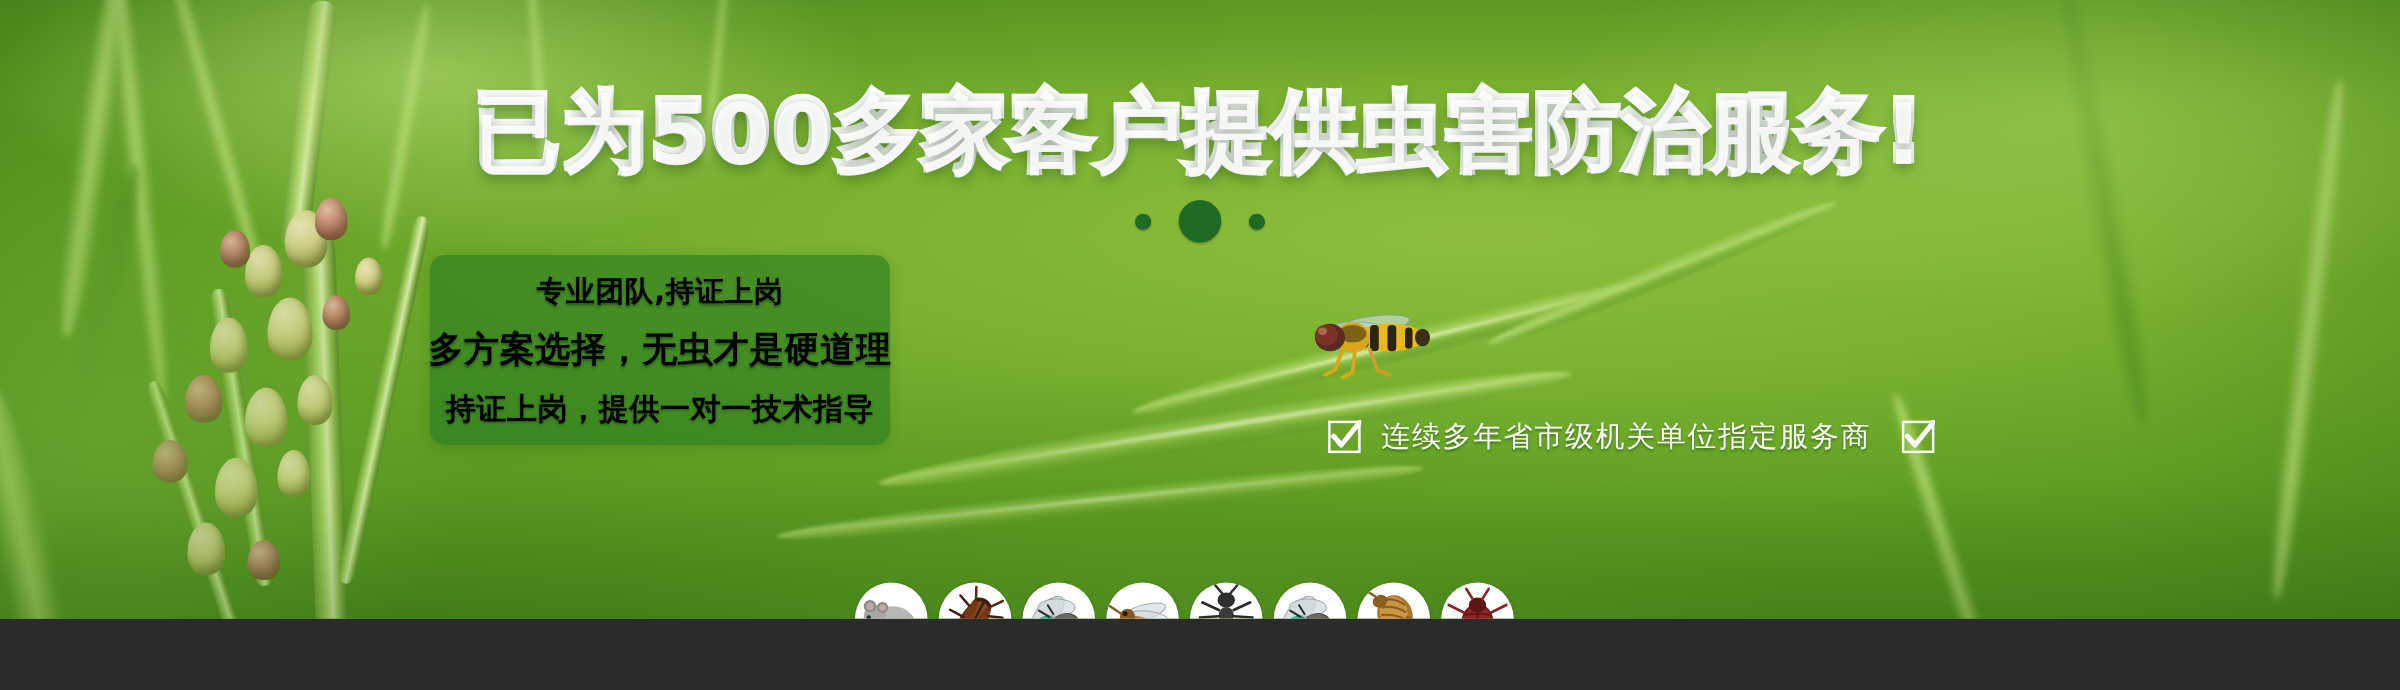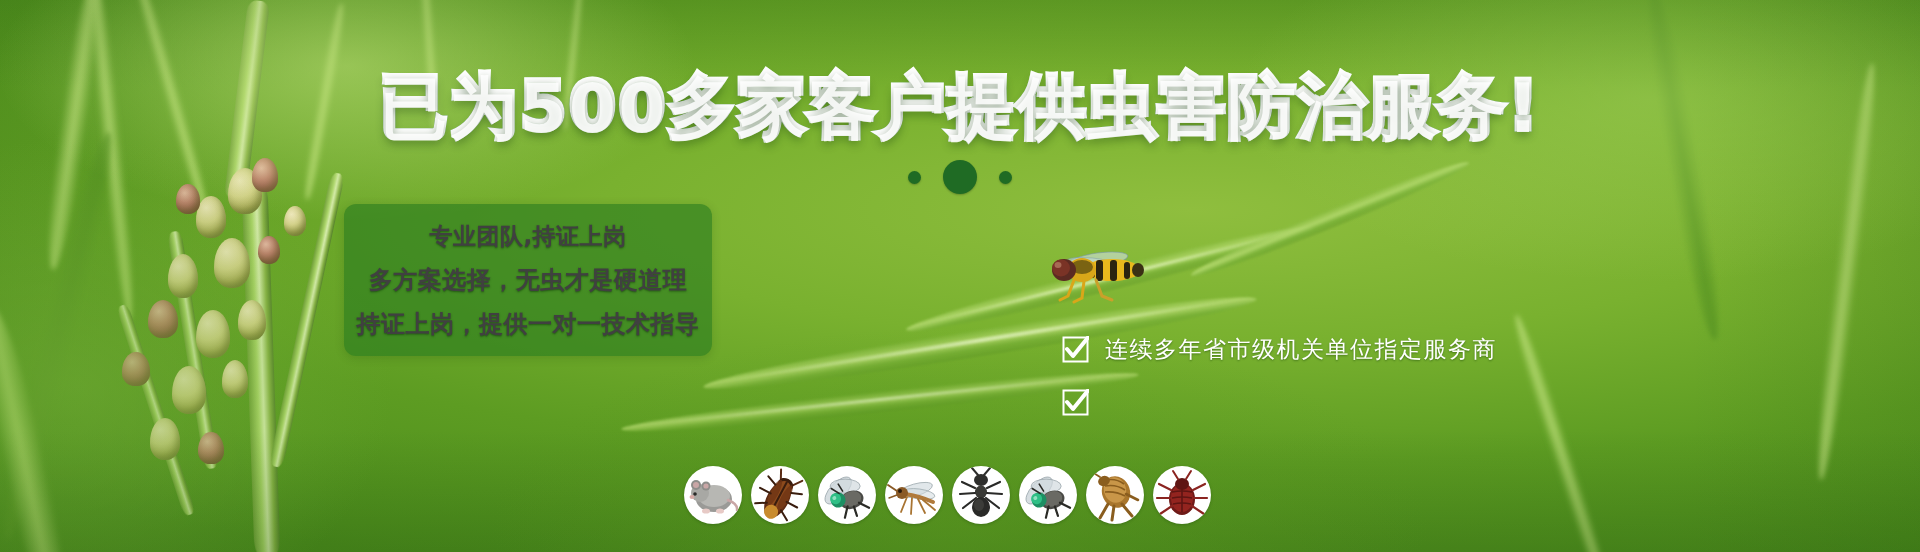--- a/index.html
+++ b/index.html
@@ -4,21 +4,21 @@
 <title>Pest Control Banner</title>
 <style>
   html, body {
     margin: 0;
     padding: 0;
     background: #2b2b2b;
   }
   #banner {
     position: relative;
     width: 1920px;
-    height: 552px;
+    height: 495px;
     overflow: hidden;
     font-family: "DejaVu Sans", "Liberation Sans", sans-serif;
     background: #6aa928;
   }
 
   
   .bg-base {
     position: absolute; inset: 0;
     background:
       radial-gradient(ellipse 90% 70% at 62% 38%, #8fbe3e 0%, #79b12f 34%, #5d9c22 66%, #4b8c1c 100%);
@@ -135,37 +135,37 @@
     box-shadow: 0 2px 10px rgba(20,60,10,.18);
     display: flex;
     flex-direction: column;
     align-items: center;
     justify-content: center;
     gap: 12px;
     padding: 6px 10px;
     box-sizing: border-box;
   }
   .panel-line {
-    color: #404040;
+    color: #000000;
     font-weight: 700;
     white-space: nowrap;
     text-shadow: 0 1px 2px rgba(10,50,5,.55);
     letter-spacing: .5px;
   }
   .panel-line.l1 { font-size: 23px; }
-  .panel-line.l2 { font-size: 24px; }
+  .panel-line.l2 { font-size: 28px; }
   .panel-line.l3 { font-size: 24px; }
 
   
   .checklist {
     position: absolute;
     left: 1062px;
     top: 334px;
     display: flex;
-    flex-direction: column;
+    flex-direction: row;
     gap: 24px;
   }
   .check-item {
     display: flex;
     align-items: center;
     gap: 16px;
     white-space: nowrap;
   }
   .check-box {
     width: 27px;

